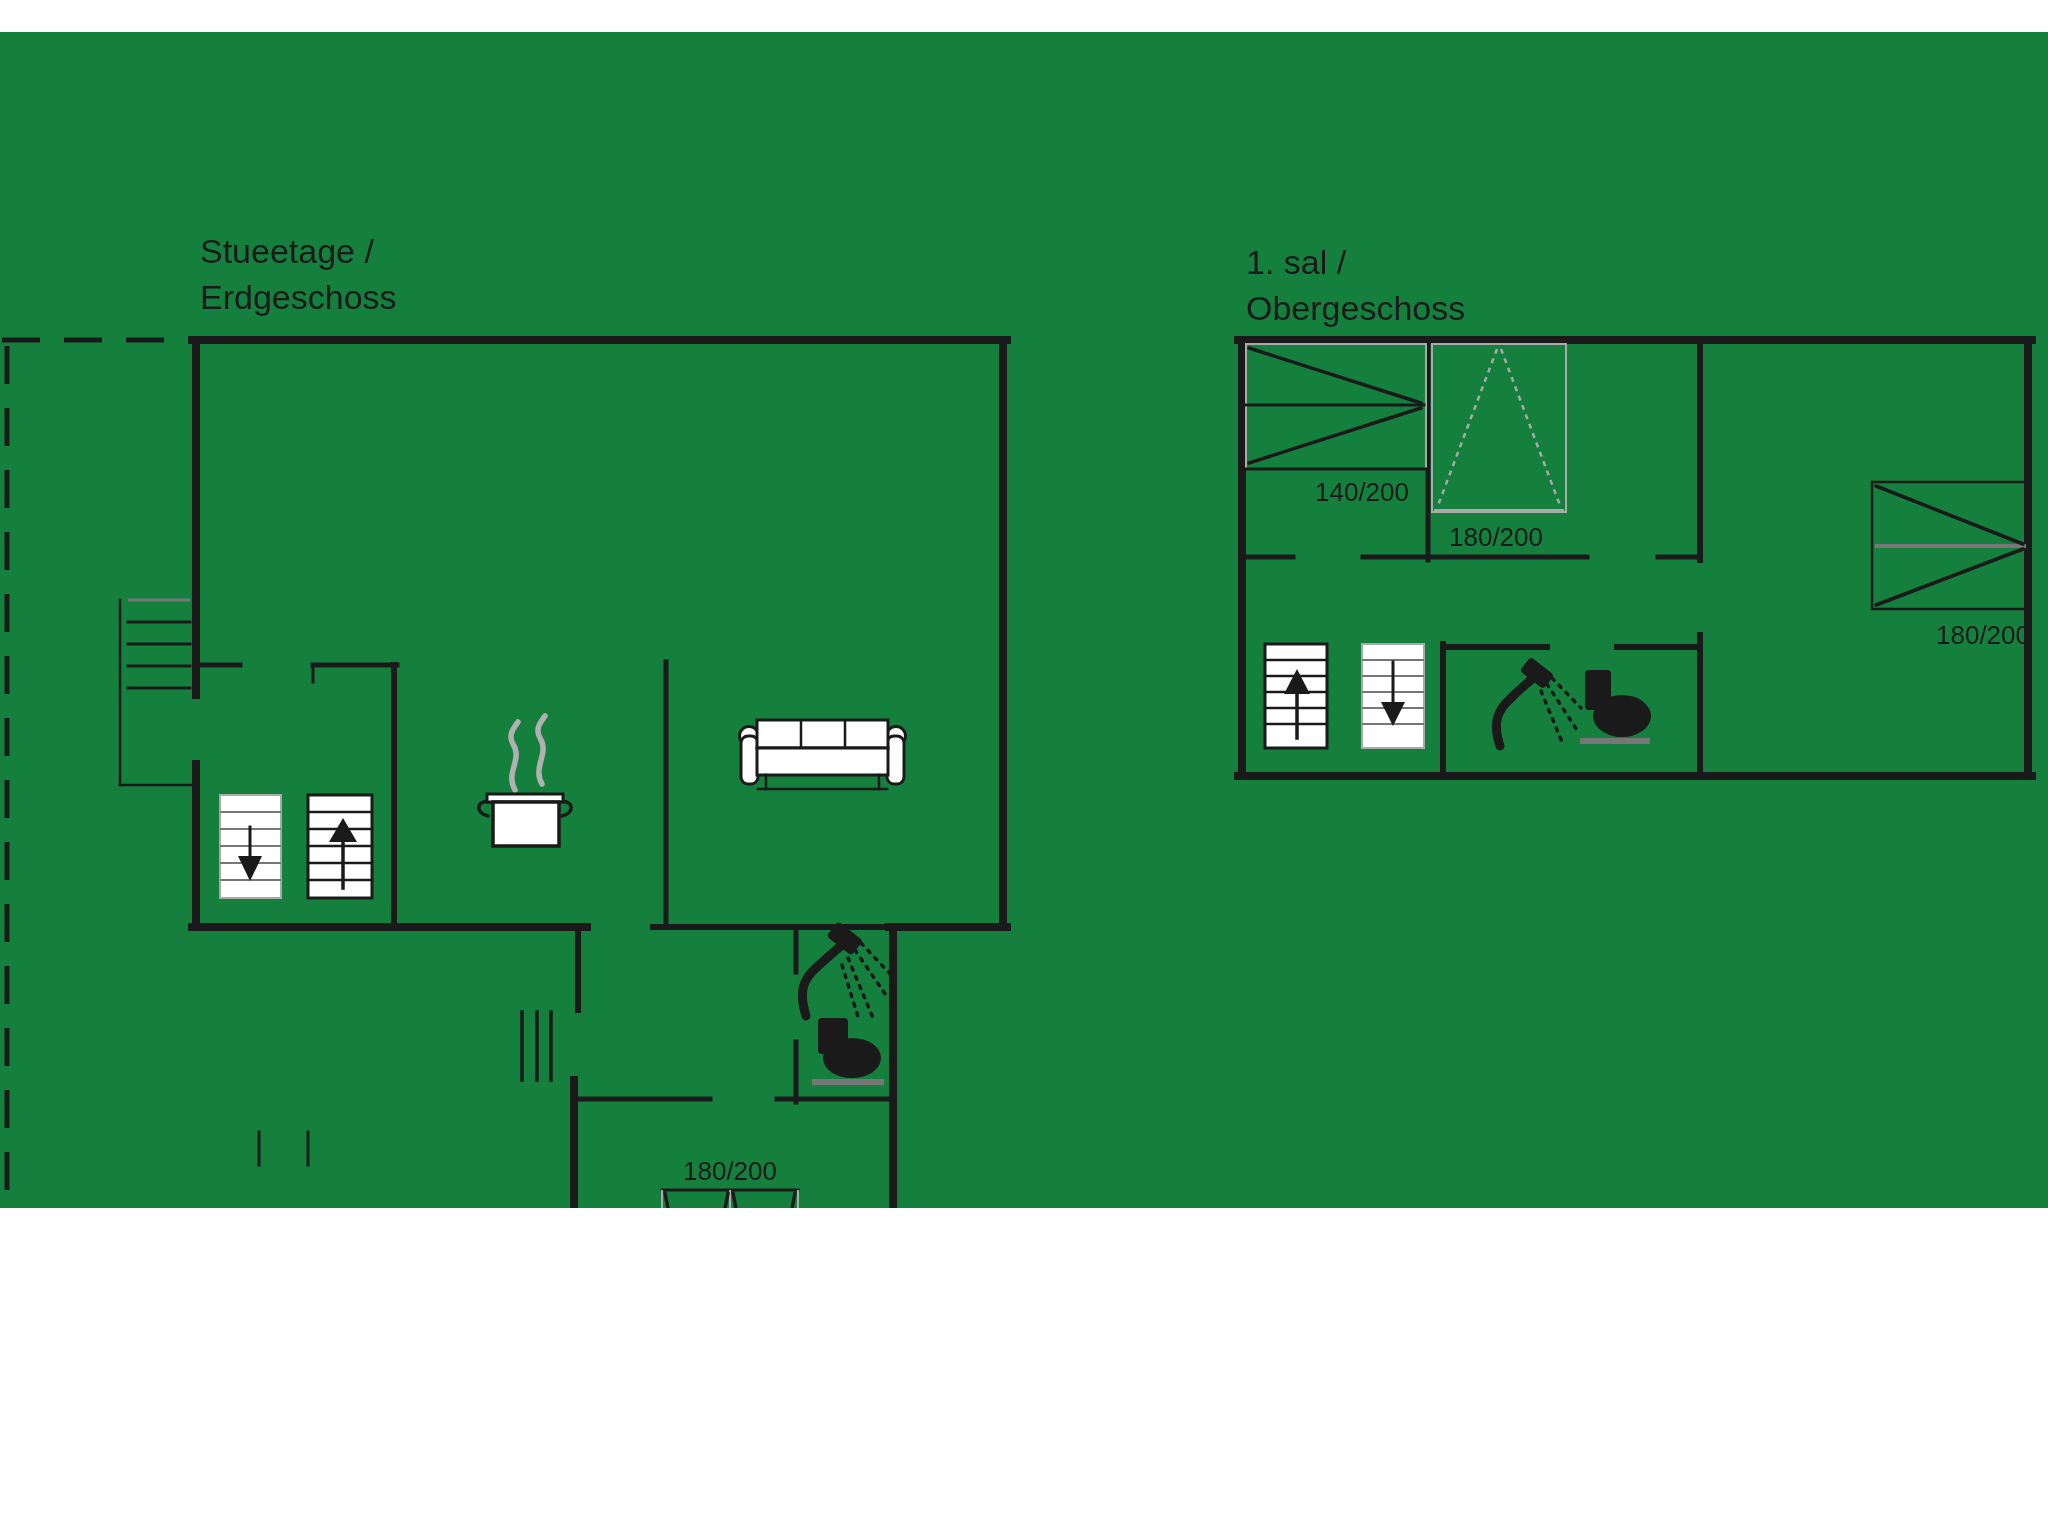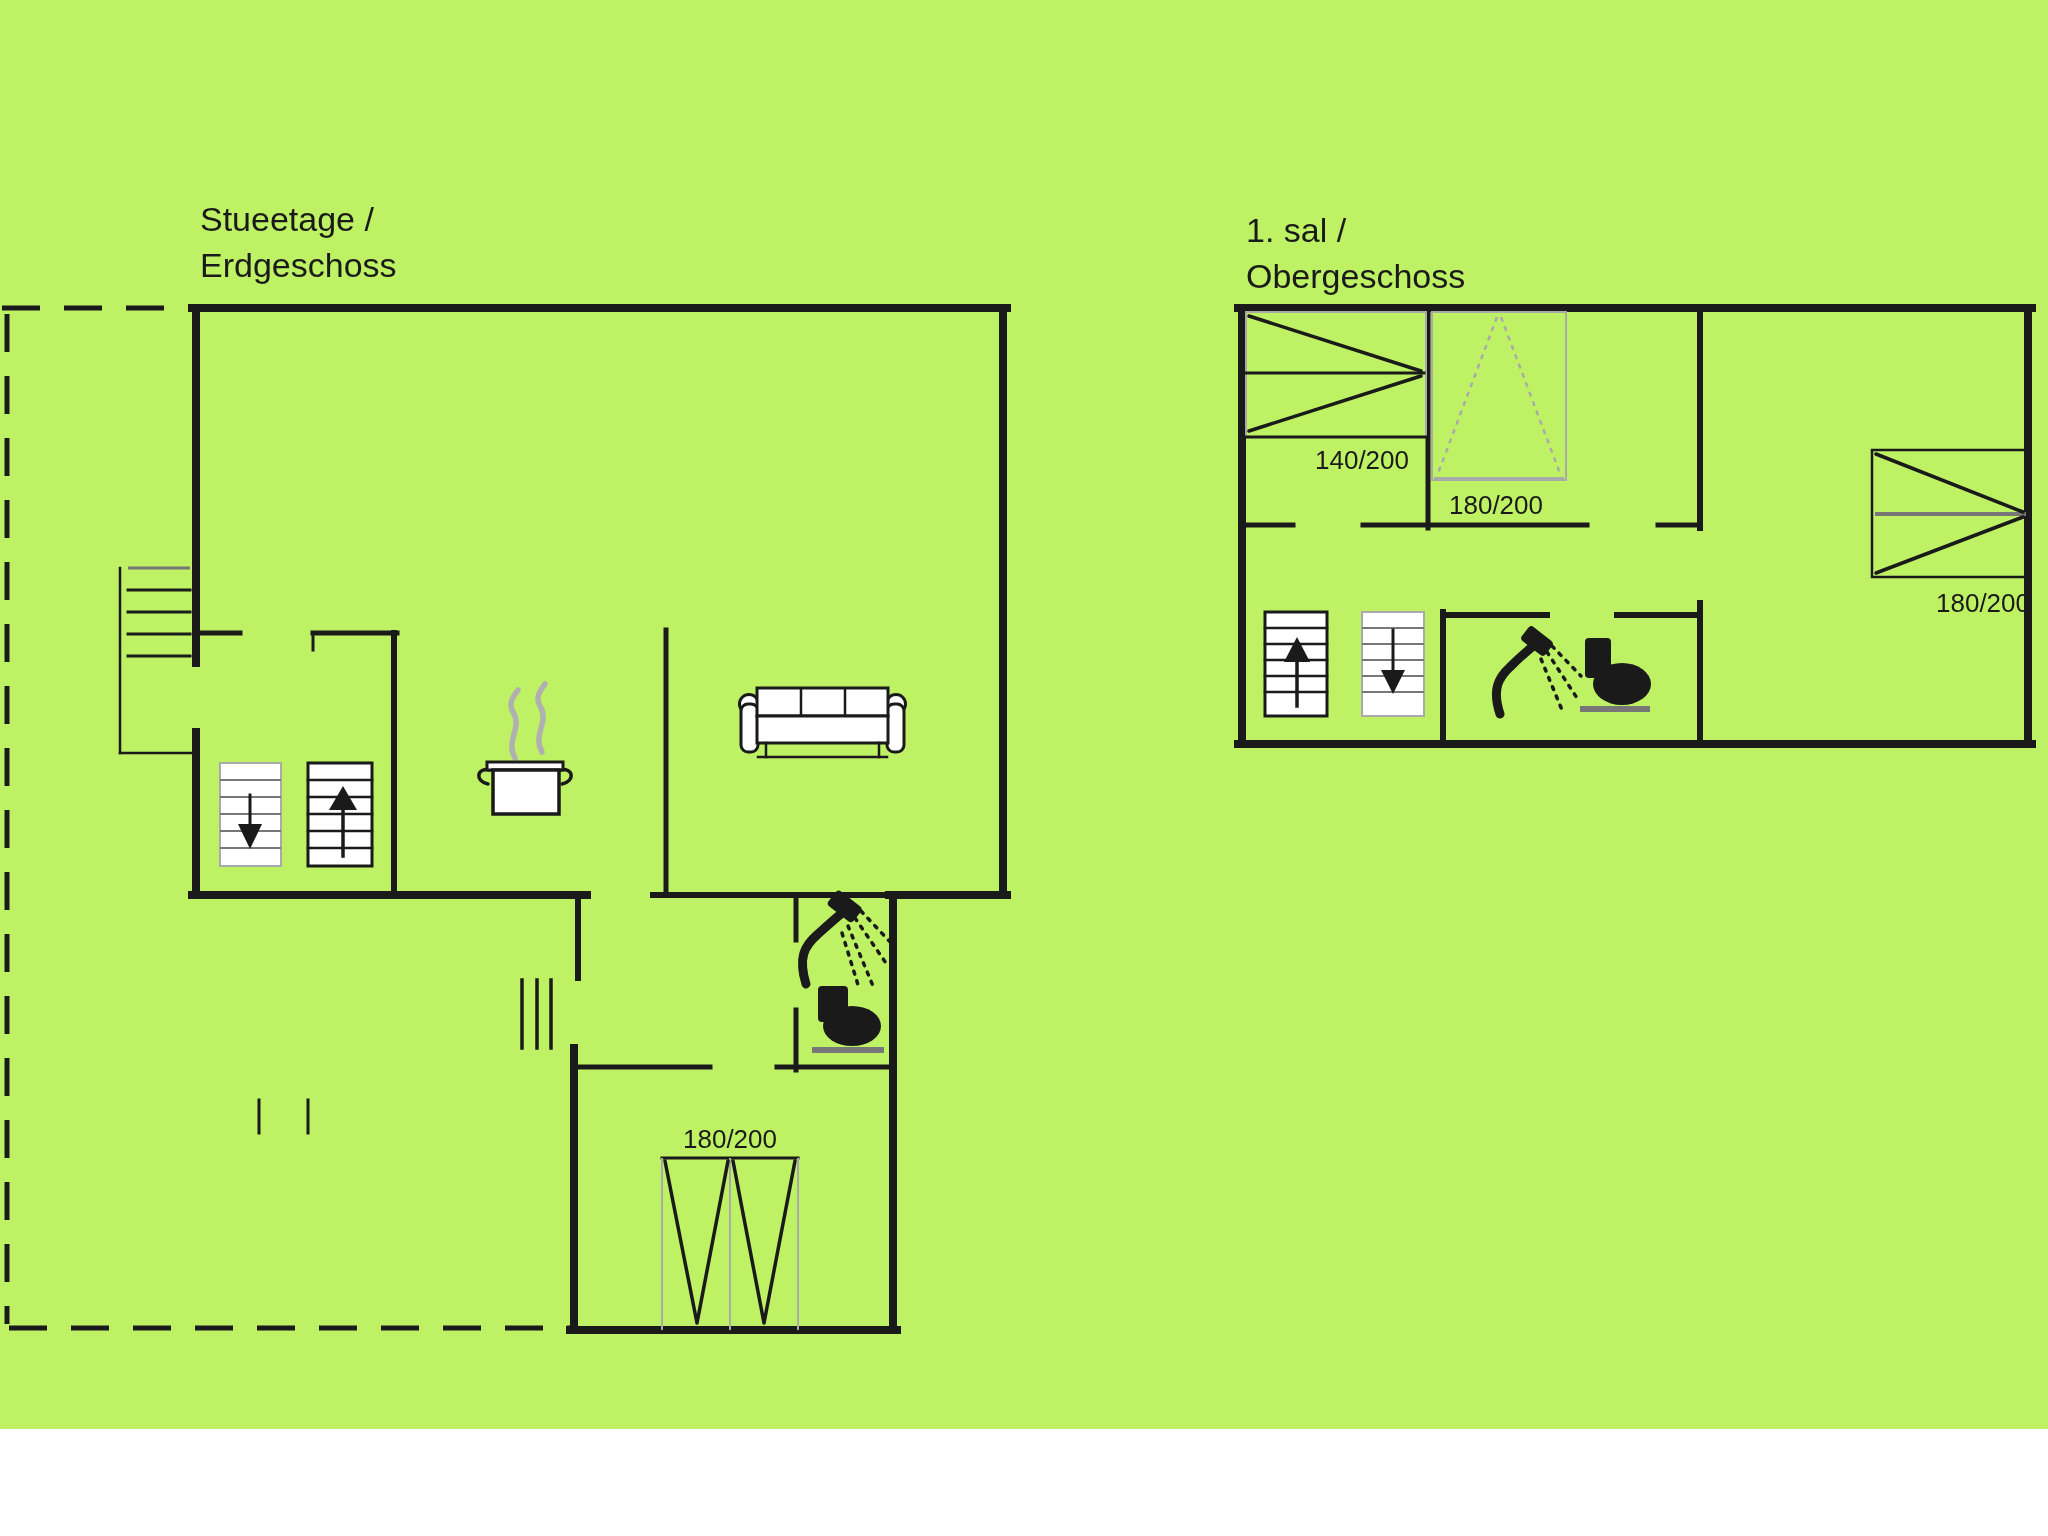--- a/index.html
+++ b/index.html
@@ -1,18 +1,18 @@
 <!DOCTYPE html>
 <html style="--ink: #1a1a1a; --mid: #777777; --light: #aaaaaa; --steam: #b0b0b0;"><head>
 <meta charset="utf-8">
 <style>
   :root { --ink:#1a1a1a; --mid:#777777; --light:#aaaaaa; --steam:#b0b0b0; }
   * { margin:0; padding:0; box-sizing:border-box; }
   html,body { background:#ffffff; }
-  .canvas { position:relative; width:2048px; height:1429px; background:#bef264; overflow:hidden; }
+  .canvas { position:relative; width:2048px; height:1176px; background:#15803d; overflow:hidden;margin-top:32px; }
   svg { display:block; }
   .ink-line { stroke:var(--ink); fill:none; stroke-linecap:square; }
   .w8  { stroke-width:8; }
   .w6  { stroke-width:6; }
   .w5  { stroke-width:5; }
   .w35 { stroke-width:3.5; }
   .w3  { stroke-width:3; }
   .w25 { stroke-width:2.5; }
   .w2  { stroke-width:2; }
   .round { stroke-linecap:round; stroke-linejoin:round; }

